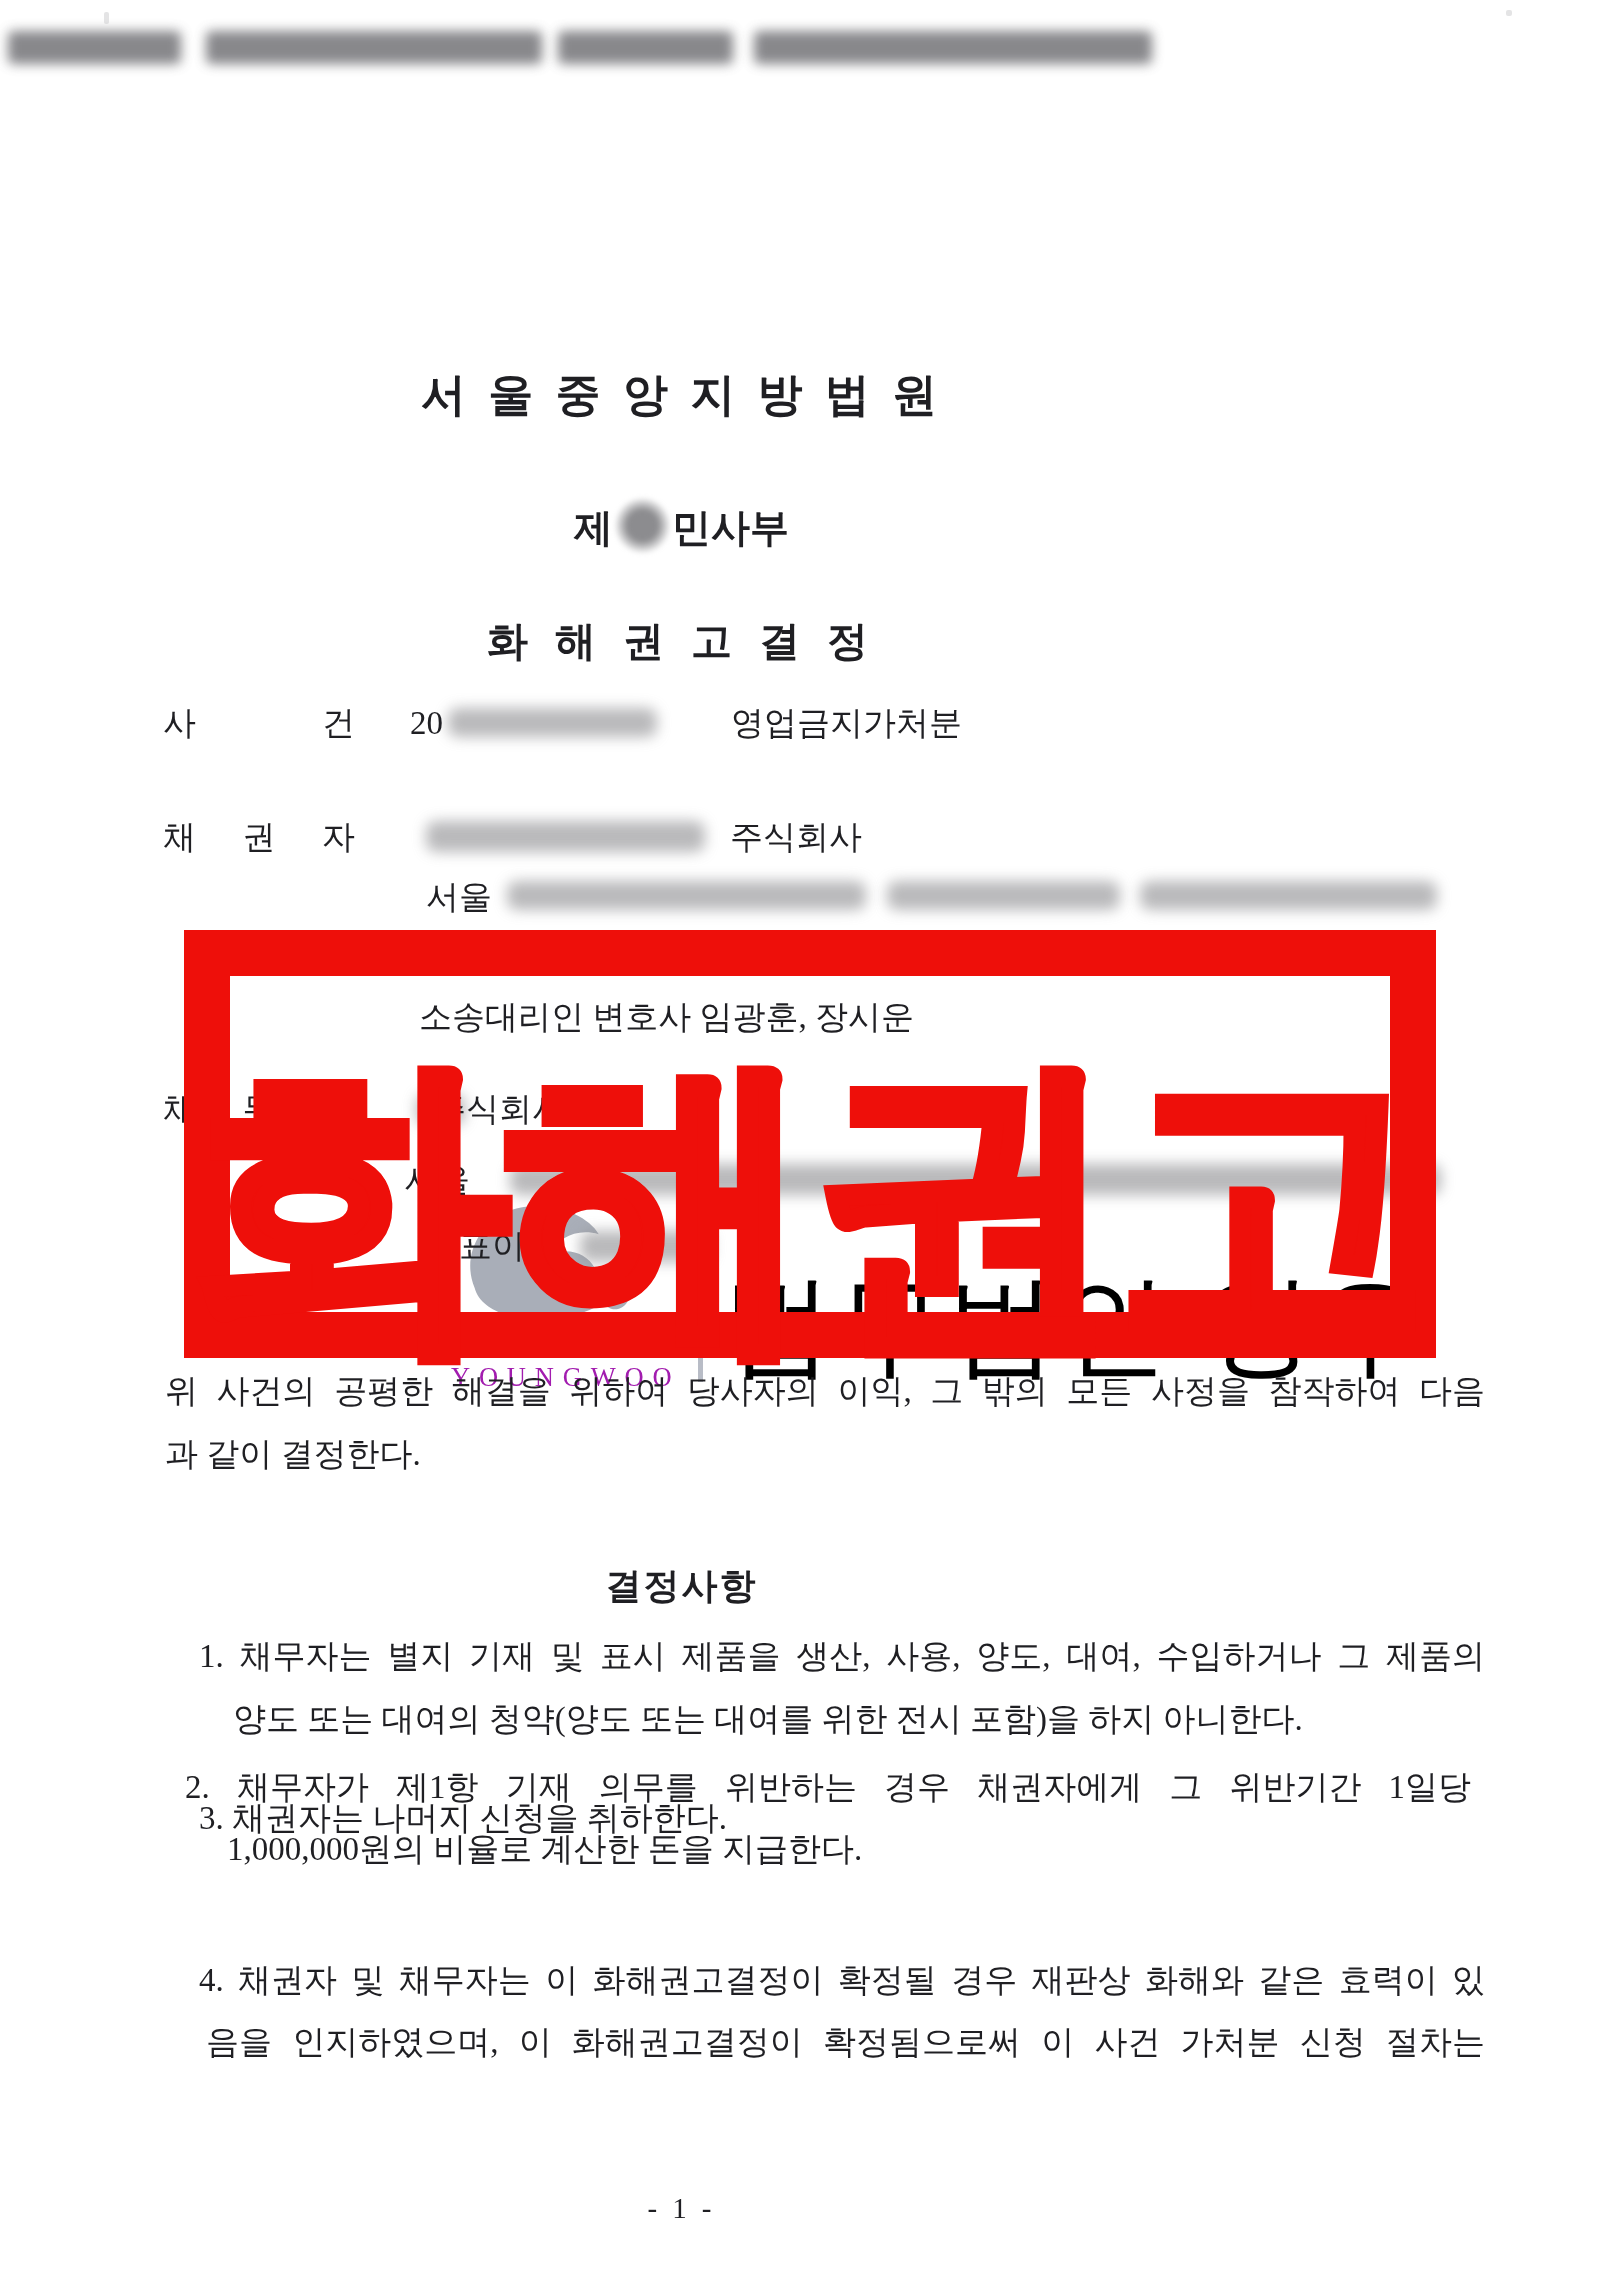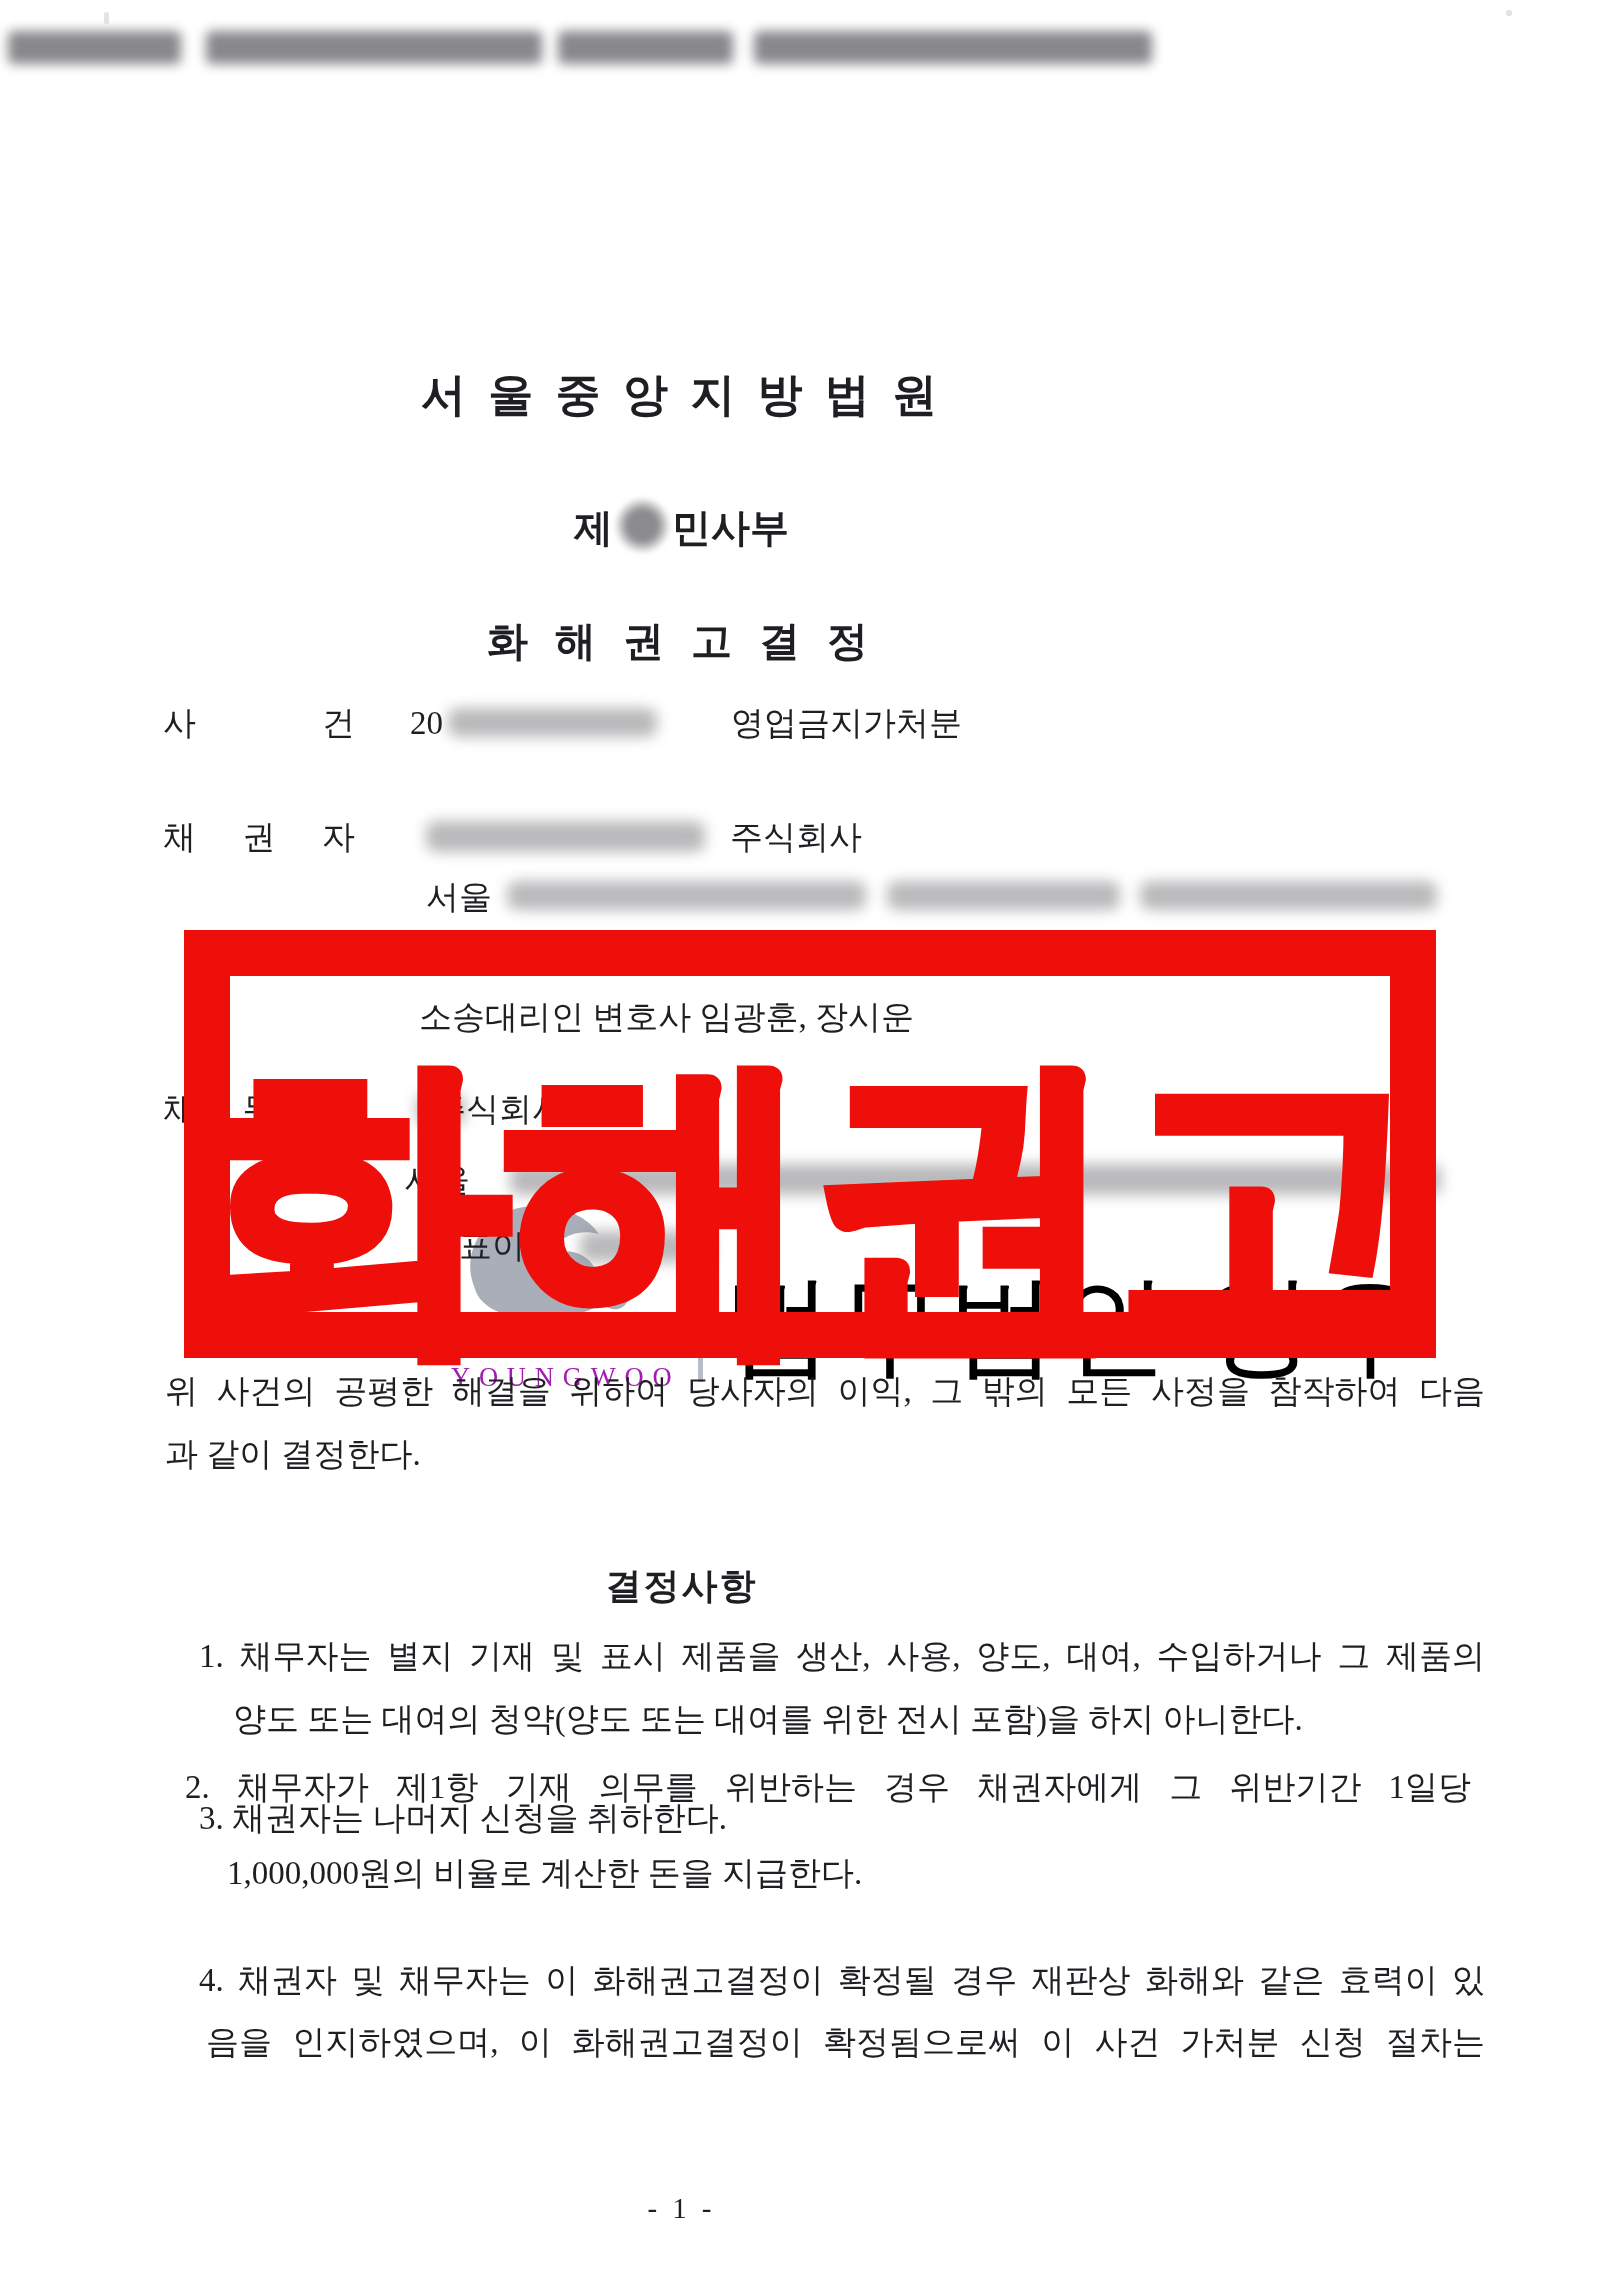--- a/index.html
+++ b/index.html
@@ -111,21 +111,21 @@
 
   <div class="abs line just" style="left:165px;top:1370px;width:1320px;">위 사건의 공평한 해결을 위하여 당사자의 이익, 그 밖의 모든 사정을 참작하여 다음</div>
   <div class="abs line" style="left:165px;top:1433px;">과 같이 결정한다.</div>
 
   <div class="abs center hd" style="top:1562px;font-size:36px;letter-spacing:2px;z-index:10;">결정사항</div>
 
   <div class="abs line just" style="left:199px;top:1635px;width:1286px;">1. 채무자는 별지 기재 및 표시 제품을 생산, 사용, 양도, 대여, 수입하거나 그 제품의</div>
   <div class="abs line" style="left:233px;top:1698px;">양도 또는 대여의 청약(양도 또는 대여를 위한 전시 포함)을 하지 아니한다.</div>
 
   <div class="abs line just" style="left:185px;top:1766px;width:1286px;">2. 채무자가 제1항 기재 의무를 위반하는 경우 채권자에게 그 위반기간 1일당</div>
-  <div class="abs line" style="left:227px;top:1828px;margin-top:24px;">1,000,000원의 비율로 계산한 돈을 지급한다.</div>
+  <div class="abs line" style="left:227px;top:1828px;">1,000,000원의 비율로 계산한 돈을 지급한다.</div>
 
   <div class="abs line" style="left:199px;top:1797px;">3. 채권자는 나머지 신청을 취하한다.</div>
 
   <div class="abs line just" style="left:199px;top:1959px;width:1286px;">4. 채권자 및 채무자는 이 화해권고결정이 확정될 경우 재판상 화해와 같은 효력이 있</div>
   <div class="abs line just" style="left:206px;top:2021px;width:1279px;">음을 인지하였으며, 이 화해권고결정이 확정됨으로써 이 사건 가처분 신청 절차는</div>
 
   <div class="abs center pageno" style="top:2192px;">- 1 -</div>
 
 </div>
 

